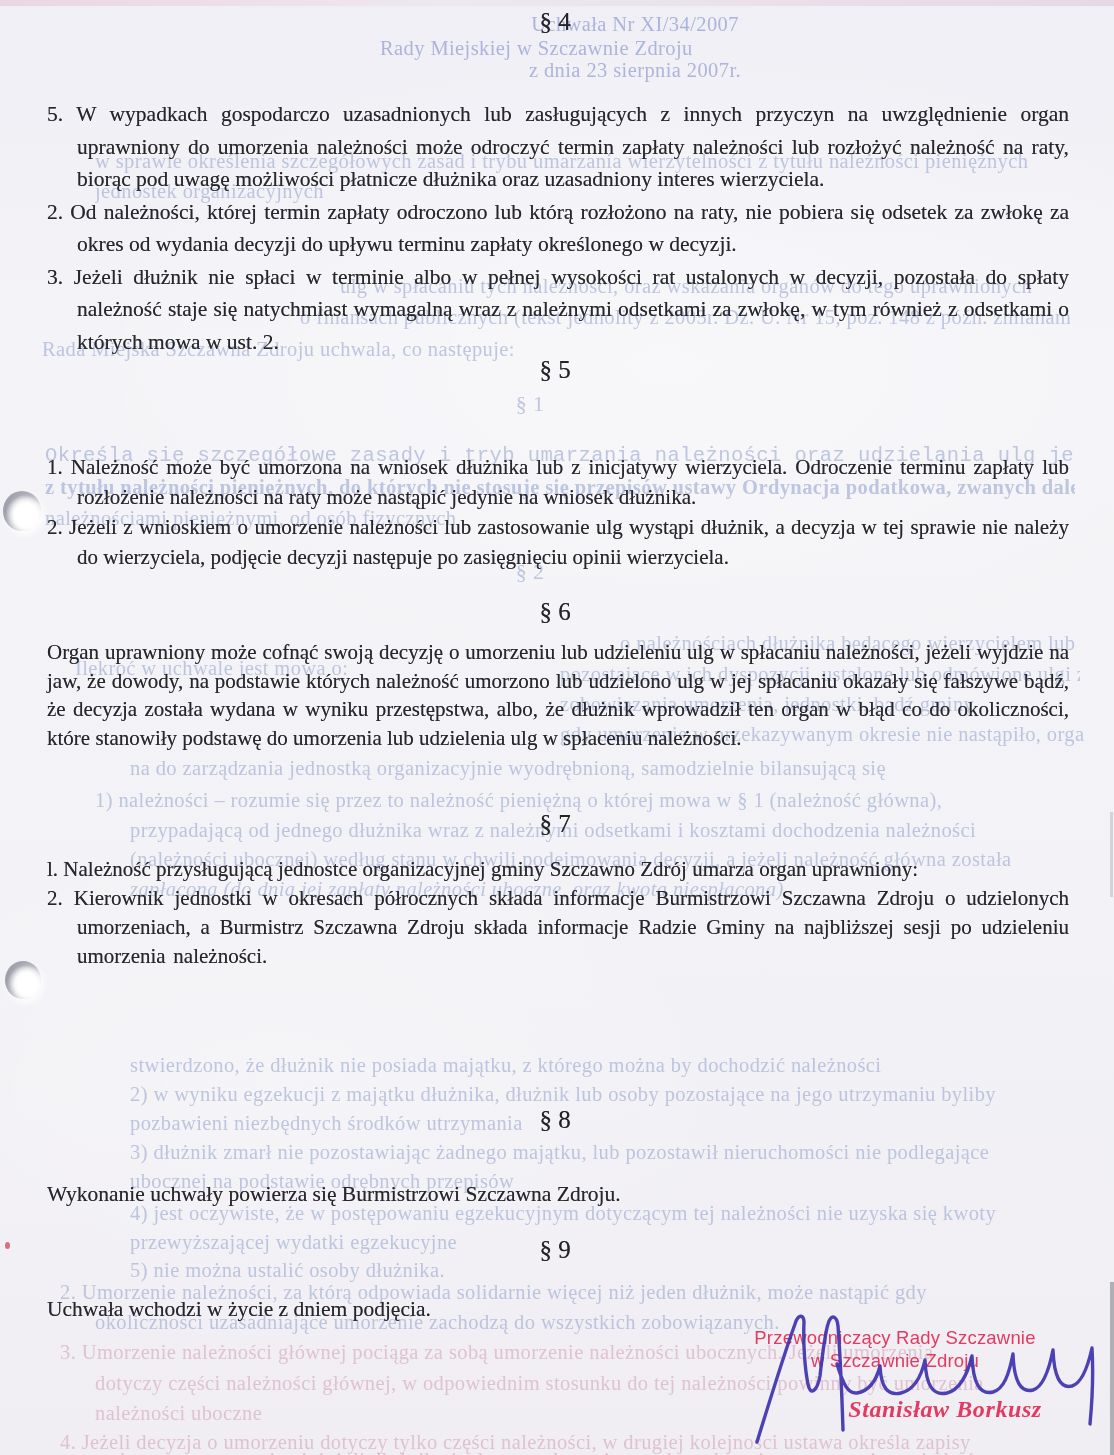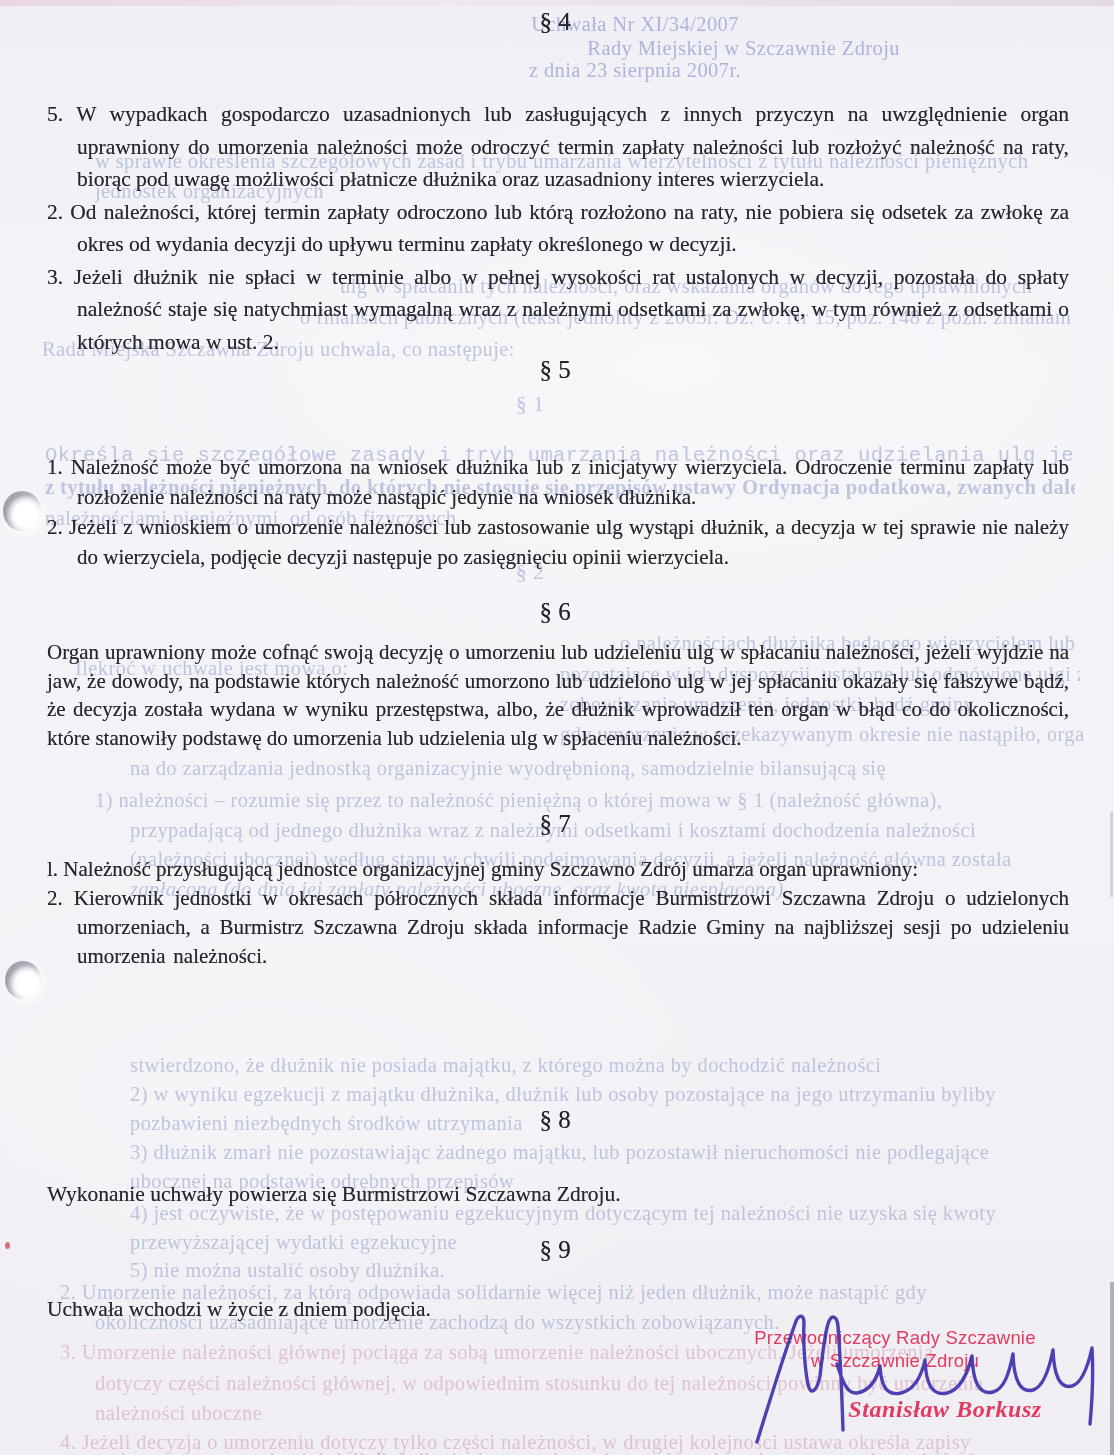--- a/index.html
+++ b/index.html
@@ -65,21 +65,21 @@
 
   <div class="top-tint"></div>
   <div class="edge-right-line"></div>
   <div class="edge-right-mark"></div>
   <div class="red-dot"></div>
   <div class="hole hole-1"></div>
   <div class="hole hole-2"></div>
 
   <div id="ghost-layer">
       <div class="ghost g-t" style="left: 420px; top: 12px; width: 430px; text-align: center;">Uchwała Nr XI/34/2007</div>
-      <div class="ghost g-t" style="left: 380px; top: 36px; width: 520px; text-align: right;">Rady Miejskiej w Szczawnie Zdroju</div>
+      <div class="ghost g-t" style="left: 380px; top: 36px; width: 520px; text-align: left;">Rady Miejskiej w Szczawnie Zdroju</div>
       <div class="ghost g-t" style="left: 420px; top: 58px; width: 430px; text-align: center;">z dnia 23 sierpnia 2007r.</div>
       <div class="ghost g-b" style="left: 95px; top: 149px; width: 980px;">w sprawie określenia szczegółowych zasad i trybu umarzania wierzytelności z tytułu należności pieniężnych</div>
       <div class="ghost g-b" style="left: 95px; top: 179px; width: 320px;">jednostek organizacyjnych</div>
       <div class="ghost g-b" style="left: 340px; top: 274px; width: 740px;">ulg w spłacaniu tych należności, oraz wskazania organów do tego uprawnionych</div>
       <div class="ghost g-b" style="left: 300px; top: 305px; width: 770px;">o finansach publicznych (tekst jednolity z 2005r. Dz. U. Nr 15, poz. 148 z późn. zmianami)</div>
       <div class="ghost g-b" style="left: 42px; top: 337px; width: 520px;">Rada Miejska Szczawna Zdroju uchwala, co następuje:</div>
       <div class="ghost g-b g-h" style="left: 450px; top: 392px; width: 160px; text-align: center;">§ 1</div>
       <div class="ghost g-b" style="left: 45px; top: 444px; width: 1030px; font-family: Liberation Mono, monospace;">Określa się szczegółowe zasady i tryb umarzania należności oraz udzielania ulg jednostek organizacyjnych gminy</div>
       <div class="ghost g-b" style="left: 45px; top: 475px; width: 1030px; font-weight: bold;">z tytułu należności pieniężnych, do których nie stosuje się przepisów ustawy Ordynacja podatkowa, zwanych dalej</div>
       <div class="ghost g-b" style="left: 45px; top: 506px; width: 420px;">należnościami pieniężnymi, od osób fizycznych</div>

